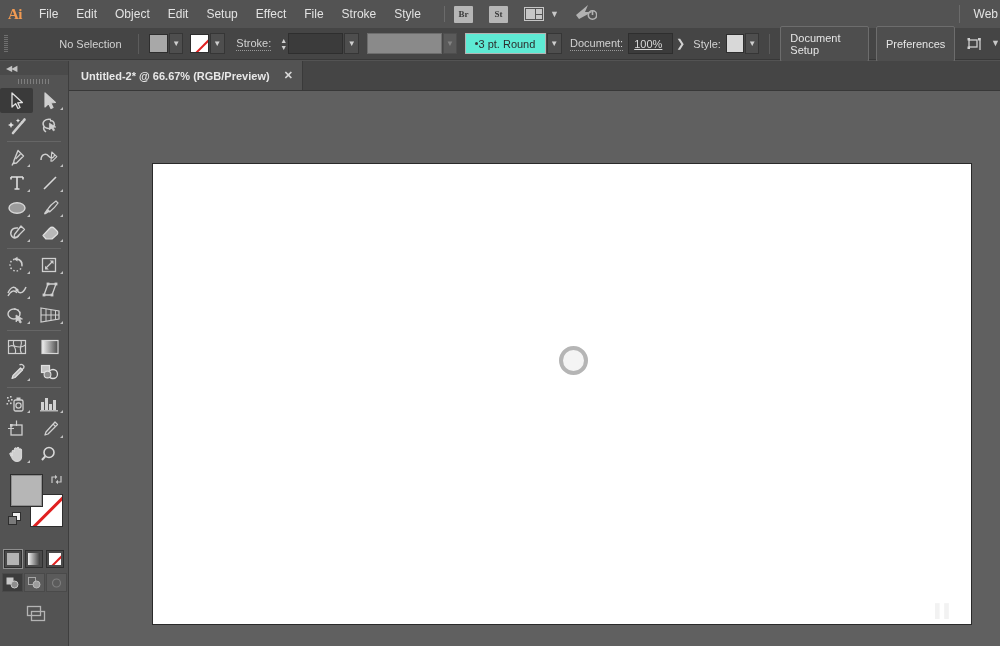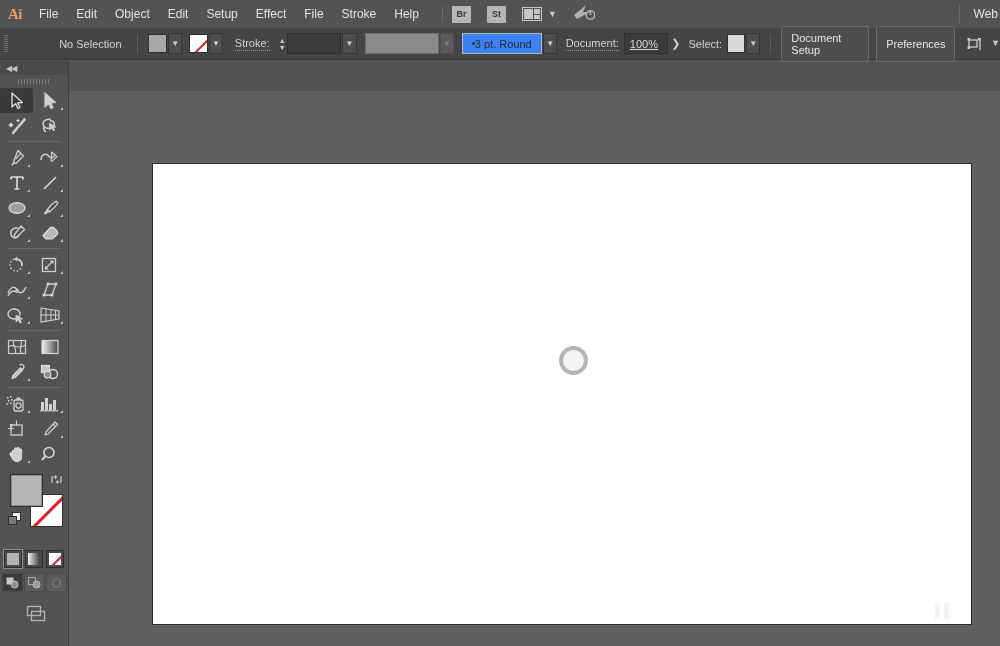--- a/index.html
+++ b/index.html
@@ -27,21 +27,21 @@
   .menu-item {
     color: #e3e3e3; font-size: 12px; padding: 4px 9px;
     cursor: default; white-space: nowrap;
   }
   .mb-sep {
     width: 1px; height: 16px; background: #6b6b6b; margin: 0 9px 0 14px;
   }
   .mb-btn {
     width: 19px; height: 17px; background: #b6b6b6; color: #3a3a3a;
     font-size: 9px; display: flex; align-items: center; justify-content: center;
-    margin-right: 16px; border-radius: 1px; font-weight: bold;
+    margin-right: 16px; border-radius: 1px; font-weight: bold; font-family: Liberation Serif, serif;
   }
   .mb-arrange {
     display: flex; align-items: center; gap: 6px; margin-right: 16px;
   }
   .arrange-glyph {
     width: 20px; height: 14px; border: 1.5px solid #c6c6c6;
     display: grid; grid-template-columns: 9px 1fr; gap: 1px; padding: 1px;
   }
   .arrange-glyph i { background: #c6c6c6; display:block; }
   .arrange-glyph .rcol { display: grid; grid-template-rows: 1fr 1fr; gap: 1px; }
@@ -93,21 +93,21 @@
   }
   .num-field {
     width: 64px; height: 21px; background: #3b3b3b; border: 1px solid #2e2e2e;
     color: #d8d8d8; font-size: 11px; display:flex; align-items:center; padding-left:5px;
   }
   .wide-field {
     width: 88px; height: 21px; background: #8a8a8a; border: 1px solid #6d6d6d;
   }
   .dd-btn.disabled { background:#5a5a5a; border-color:#4e4e4e; color:#828282; }
   .profile-btn {
-    width: 96px; height: 21px; background: #3b82f6; border: 1px solid #b4b4b4;
+    width: 96px; height: 21px; background: #5eead4; border: 1px solid #b4b4b4;
     display:flex; align-items:center; justify-content:center; gap:0;
     color:#2c2c2c; font-size:11px;
   }
   .dot { width:3px; height:3px; border-radius:50%; background:#333; }
   .arrow-r { color:#d2d2d2; font-size:11px; padding:0 3px; }
   .style-swatch {
     width: 21px; height: 19px; background: #d8d8d8; border: 1px solid #2e2e2e;
   }
   .cb-button {
     height: 21px; padding: 17px 9px; background: #4e4e4e; border: 1px solid #6d6d6d;
@@ -214,21 +214,21 @@
     <div id="ai-logo">Ai</div>
 
     <div class="menu-item">File</div>
     <div class="menu-item">Edit</div>
     <div class="menu-item">Object</div>
     <div class="menu-item">Edit</div>
     <div class="menu-item">Setup</div>
     <div class="menu-item">Effect</div>
     <div class="menu-item">File</div>
     <div class="menu-item">Stroke</div>
-    <div class="menu-item">Help</div>
+    <div class="menu-item">Style</div>
 
     <div class="mb-sep"></div>
 
     <div class="mb-btn">Br</div>
     <div class="mb-btn">St</div>
 
     <div class="mb-arrange">
       <div class="arrange-glyph">
         <i></i>
         <span class="rcol">
@@ -292,21 +292,21 @@
 
     <div style="width:10px"></div>
 
     <div class="stroke-link">Document:</div>
     <div style="width:6px"></div>
     <div class="num-field" style="width:52px;text-decoration:underline;">100%</div>
     <div class="arrow-r">❯</div>
 
     <div style="width:6px"></div>
 
-    <div class="cb-label">Select:</div>
+    <div class="cb-label">Style:</div>
     <div style="width:6px"></div>
     <div class="style-swatch"></div>
     <div class="dd-btn">▼</div>
 
     <div class="cb-sep"></div>
 
     <div class="cb-button">Document Setup</div>
     <div style="width:8px"></div>
     <div class="cb-button">Preferences</div>
 
@@ -317,20 +317,26 @@
         <rect x="2" y="4" width="8" height="7" fill="none" stroke="#cfcfcf" stroke-width="1.3"></rect>
         <line x1="13" y1="2" x2="13" y2="14" stroke="#cfcfcf" stroke-width="1.3"></line>
         <rect x="0.5" y="2" width="2.5" height="2.5" fill="#cfcfcf"></rect>
         <rect x="11" y="2" width="2.5" height="2.5" fill="#cfcfcf"></rect>
         <rect x="0.5" y="10.5" width="2.5" height="2.5" fill="#cfcfcf"></rect>
       </svg>
       <span class="chev">▼</span>
     </div>
   </div>
 
+  <div id="tabbar">
+    <div id="doc-tab">
+      <span id="doc-tab-title">Untitled-2* @ 66.67% (RGB/Preview)</span>
+      <span id="doc-tab-close">✕</span>
+    </div>
+  </div>
 
   <div id="toolbar">
 
     <div id="tb-collapse">
       <span>◀◀</span>
     </div>
     <div id="tb-grip">
         <i></i>
       </div>
 

